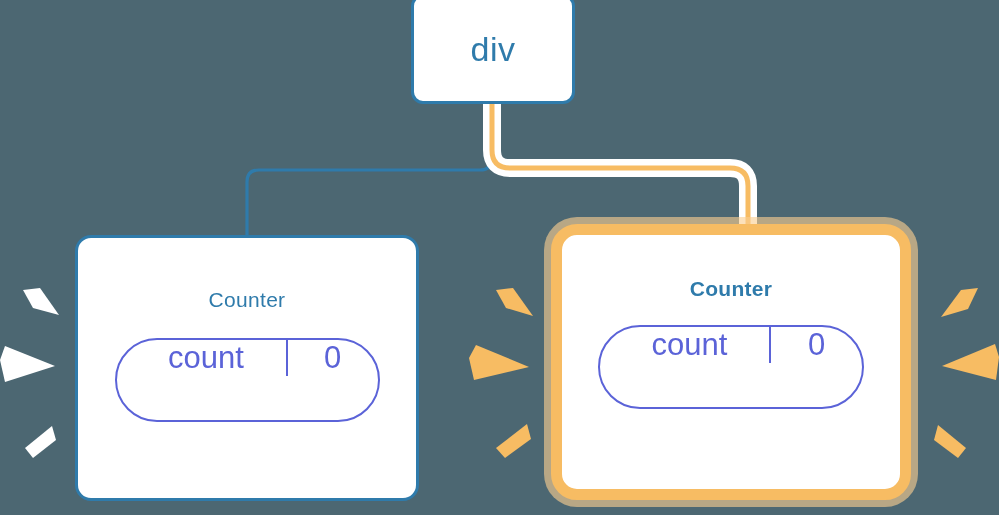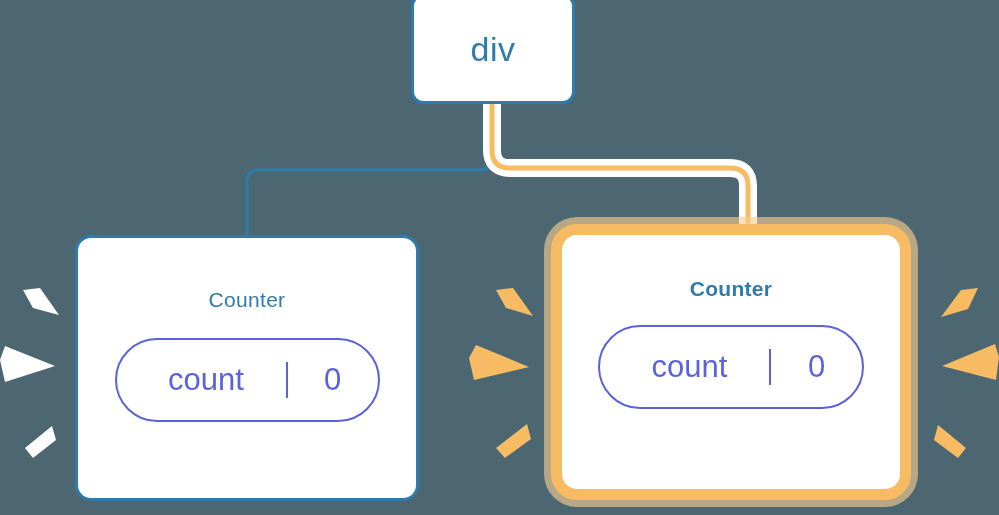--- a/index.html
+++ b/index.html
@@ -82,21 +82,21 @@
   .node-counter-left .counter-title { font-weight: 400; margin-top: 50px; }
   .node-counter-right .counter-title { font-weight: 700; margin-top: 42px; }
 
   
   .pill {
     margin-top: 28px;
     height: 84px;
     border: 2px solid #5b63d8;
     border-radius: 42px;
     display: flex;
-    align-items: center;
+    align-items: flex-start;
     box-sizing: border-box;
   }
   .node-counter-left .pill { width: 265px; margin-top: 26px; }
   .node-counter-right .pill { width: 266px; margin-top: 24px; }
 
   .pill-key, .pill-val {
     display: flex;
     align-items: center;
     justify-content: center;
     color: #5b63d8;

